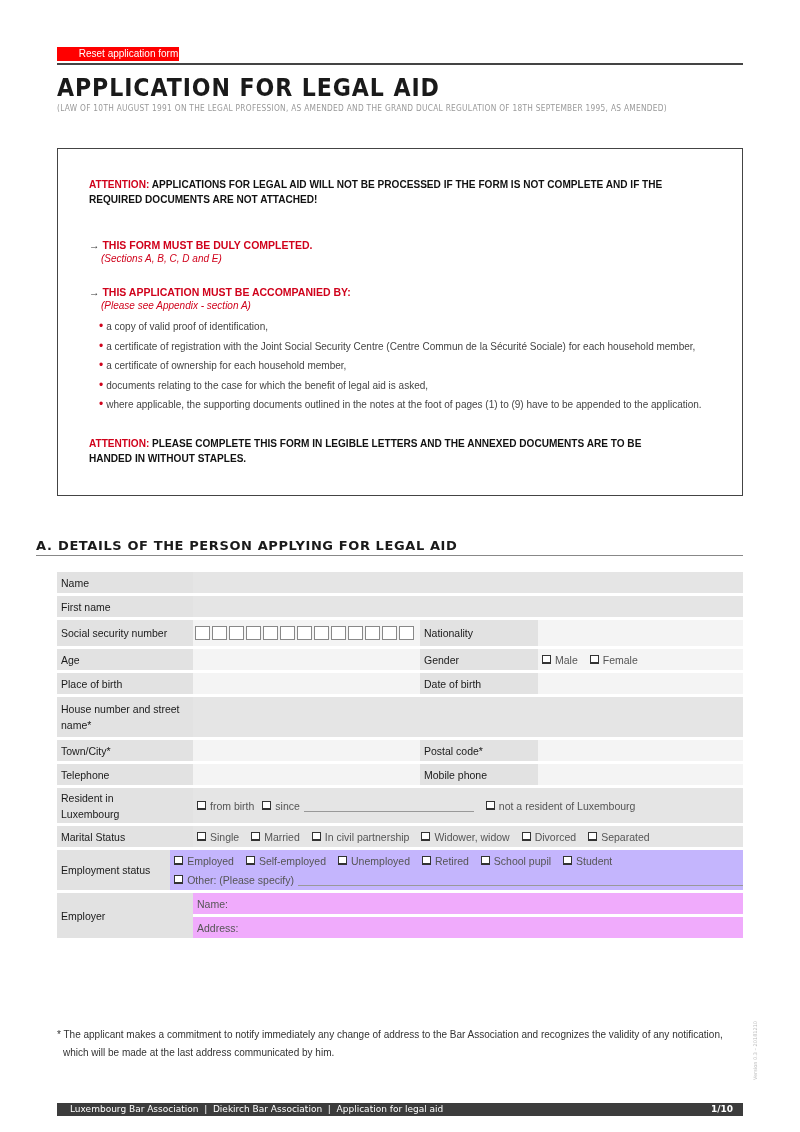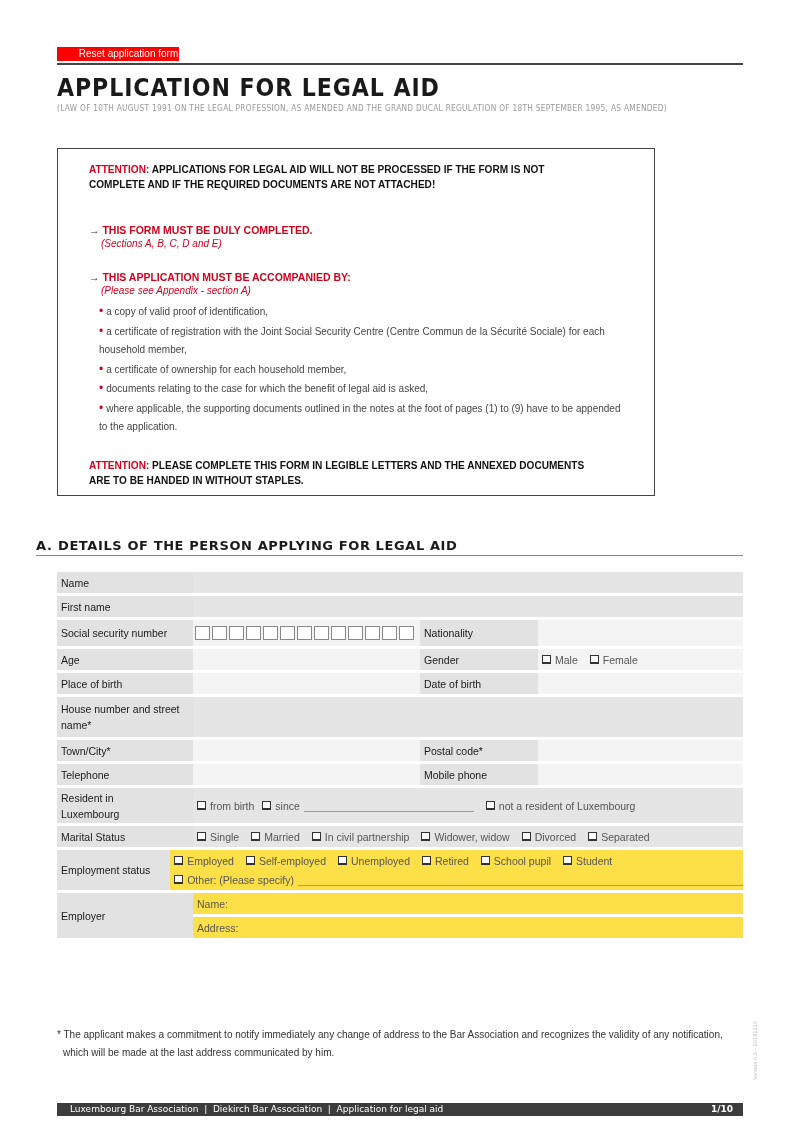--- a/index.html
+++ b/index.html
@@ -18,22 +18,22 @@
       font-weight: bold; font-size: 24px; letter-spacing: 1px; color: #1a1a1a;
       transform: scaleX(0.92); transform-origin: left;
     }
     .subtitle {
       position: absolute; left: 57px; top: 104px; font-family: "DejaVu Sans", sans-serif;
       font-size: 8px; color: #999; letter-spacing: 0.3px; white-space: nowrap;
       transform: scaleX(0.93); transform-origin: left;
     }
 
     .notice {
-      position: absolute; left: 57px; top: 148px; width: 598px; height: 348px;
-      border: 1.5px solid #444; padding: 13px 31px 0 31px;
+      position: absolute; left: 57px; top: 148px; width: 686px; height: 348px;
+      border: 1.5px solid #444; padding: 28px 31px 0 31px;
     }
     .notice .bold { font-family: "Liberation Sans", sans-serif; font-weight: bold; font-size: 10.5px; line-height: 15px; color: #111; transform: scaleX(0.96); transform-origin: left; }
     .red { color: #d0021b; }
     .notice .arrow-head { margin-top: 32px; font-weight: bold; font-size: 10.5px; color: #d0021b; }
     .notice .arrow-head .arr { color: #333; font-weight: normal; }
     .notice .sub { font-style: italic; font-size: 10px; color: #d0021b; padding-left: 12px; line-height: 15px; }
     .notice .section2 { margin-top: 20px; }
     .notice ul { list-style: none; padding-left: 10px; margin-top: 4px; }
     .notice li { font-size: 10px; color: #444; line-height: 18.5px; }
     .notice li .dot { color: #d0021b; font-size: 12px; margin-right: 3px; }
@@ -56,24 +56,24 @@
     }
     .val { background: #e5e5e5; flex: 1; display: flex; align-items: center; font-size: 10.5px; color: #555; padding-left: 4px; }
     .lbl2 { background: #e2e2e2; width: 118px; font-size: 10.5px; color: #1a1a1a; padding-left: 4px; display: flex; align-items: center; }
     .val-mid { background: #f4f4f4; width: 227px; display: flex; align-items: center; }
     .val-right { background: #f4f4f4; flex: 1; display: flex; align-items: center; padding-left: 4px; font-size: 10.5px; color: #555; }
     .ssn-box { width: 15px; height: 14px; border: 1px solid #888; background: #fff; margin-right: 2px; display: inline-block; }
     .ssn-wrap { padding-left: 2px; display: flex; }
     .cb { display: inline-flex; align-items: center; margin-right: 12px; font-size: 10.5px; color: #555; white-space: nowrap; }
     .cb .box { width: 9px; height: 9px; border: 1.5px solid #333; background: #fff; margin-right: 4px; display: inline-block; border-bottom-width: 2px; }
     .underline-field { display: inline-block; border-bottom: 1px solid #999; height: 12px; }
-    .emp-val { background: #fde047; flex: 1; display: flex; flex-direction: column; justify-content: center; padding-left: 4px; }
+    .emp-val { background: #c4b5fd; flex: 1; display: flex; flex-direction: column; justify-content: center; padding-left: 4px; }
     .emp-line { display: flex; align-items: center; height: 19px; }
     .employer-right { flex: 1; display: flex; flex-direction: column; }
-    .employer-right .sub-row { background: #fde047; height: 21px; display: flex; align-items: center; padding-left: 4px; font-size: 10.5px; color: #555; }
+    .employer-right .sub-row { background: #f0abfc; height: 21px; display: flex; align-items: center; padding-left: 4px; font-size: 10.5px; color: #555; }
     .employer-right .sub-row + .sub-row { margin-top: 3px; }
 
     .footnote { position: absolute; left: 57px; top: 1026px; font-size: 10px; color: #333; line-height: 18px; width: 690px; }
     .footnote .l2 { padding-left: 6px; }
     .footer-bar {
       position: absolute; left: 57px; top: 1103px; width: 686px; height: 13px; background: #3c3c3c; color: #fff;
       font-family: "DejaVu Sans", sans-serif; font-size: 9px; line-height: 13px; padding-left: 13px; display: flex; justify-content: space-between; padding-right: 10px;
     }
     .footer-bar .pg { font-weight: bold; }
     .version { position: absolute; left: 752px; top: 1080px; transform: rotate(-90deg); transform-origin: left top; font-size: 5px; color: #bbb; white-space: nowrap; font-family: "DejaVu Sans", sans-serif; }

